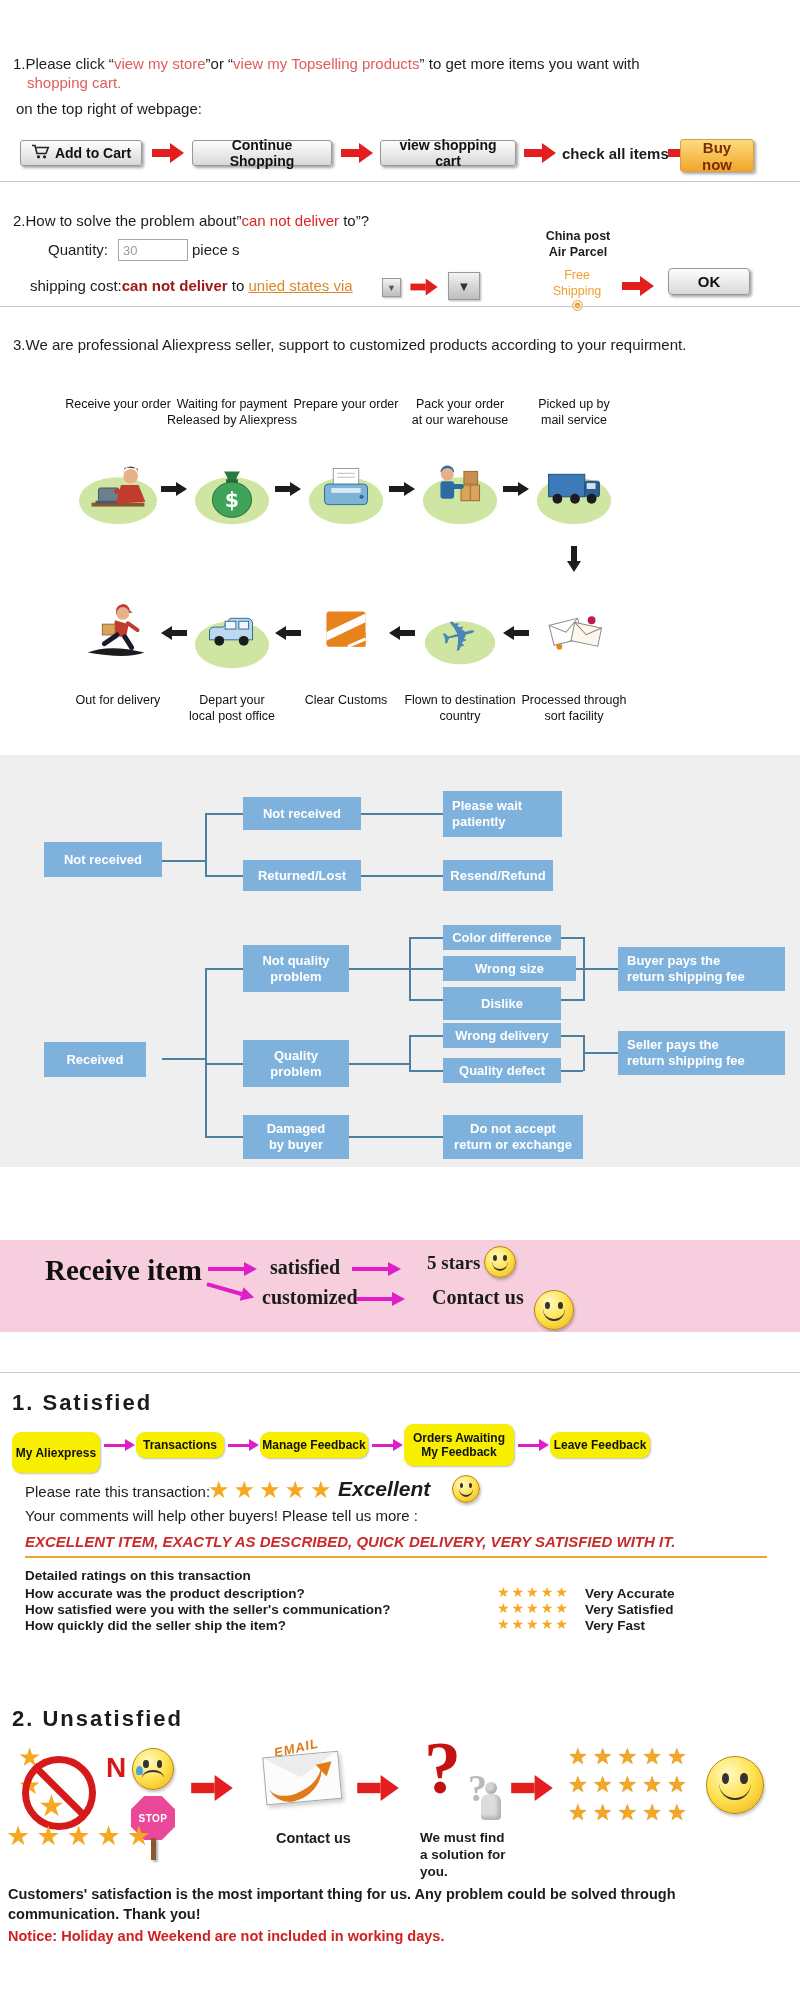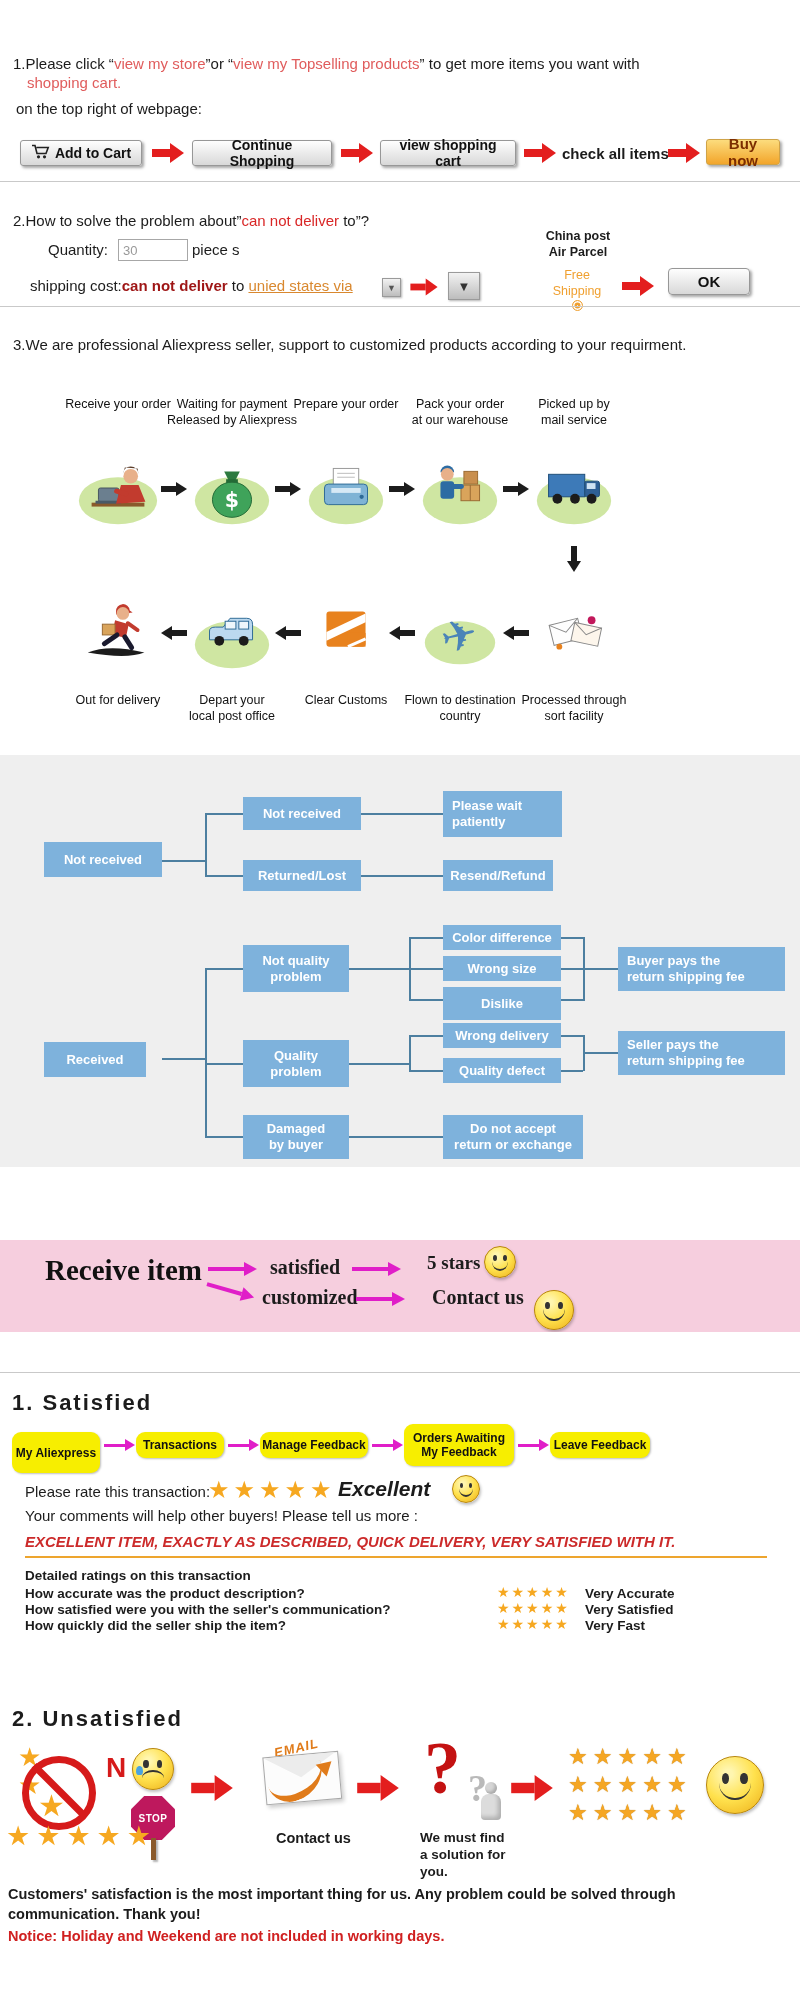--- a/index.html
+++ b/index.html
@@ -58,21 +58,21 @@
   .smiley{position:absolute;border-radius:50%;
           background:radial-gradient(circle at 38% 30%,#fff6b0 8%,#ffe14d 50%,#eeb31d 95%);
           border:1.5px solid #b8860b;box-shadow:1px 2px 3px rgba(0,0,0,.25)}
   .smiley .eyes{position:absolute;left:26%;top:28%;width:13%;height:20%;background:#333;border-radius:50%}
   .smiley .eyes::after{content:"";position:absolute;left:260%;top:0;width:100%;height:100%;background:#333;border-radius:50%}
   .smiley .mouth{position:absolute;left:22%;top:16%;width:56%;height:58%;border:solid #333;border-width:0 0 2.5px 0;border-radius:50%}
   .smiley.sad .mouth{top:52%;height:36%;border-width:2.5px 0 0 0}
   .smiley .tear{position:absolute;left:8%;top:42%;width:16%;height:24%;background:#4aa3e0;border-radius:50% 50% 50% 50%/60% 60% 40% 40%}
   .nosign{position:absolute;width:60px;height:60px;border:7px solid #d61a1a;border-radius:50%;background:transparent}
   .nosign::after{content:"";position:absolute;left:-5px;top:23px;width:68px;height:7px;background:#d61a1a;transform:rotate(45deg)}
-  .stopsign{position:absolute;width:44px;height:44px;background:#be185d;display:flex;align-items:center;justify-content:center;
+  .stopsign{position:absolute;width:44px;height:44px;background:#ec4899;display:flex;align-items:center;justify-content:center;
             color:#fff;font-weight:bold;font-size:10px;letter-spacing:.5px;
             clip-path:polygon(30% 0,70% 0,100% 30%,100% 70%,70% 100%,30% 100%,0 70%,0 30%)}
   .stoppole{position:absolute;width:5px;height:22px;background:#8a5a2b;box-shadow:2px 2px 2px rgba(0,0,0,.3)}
   .gridstar{position:absolute;color:#f5a623;font-size:22px;letter-spacing:5px;text-shadow:0 0 1px #b06e00}
   .qmark{position:absolute;font-family:"Liberation Serif",serif;font-weight:bold;color:#c41212}
   .qmark.gray{color:#b9b9b9}
   
   .emailwrap{position:absolute;width:86px;height:66px;transform:rotate(-5deg)}
   .env{position:absolute;left:4px;top:12px;width:74px;height:46px;background:#fcfcfc;border:1px solid #a8a8a8;box-shadow:2px 3px 4px rgba(0,0,0,.2)}
   .env::before{content:"";position:absolute;left:0;top:0;width:0;height:0;border-left:36px solid transparent;border-right:36px solid transparent;border-top:22px solid #ececec}
@@ -118,21 +118,21 @@
   </button>
   <span class="rarr" style="left:524px;top:143px">
       <i class="bar"></i>
       <i class="head"></i>
     </span>
   <span class="abs b" style="left:562px;top:145px;font-size:15px">check all items</span>
   <span class="rarr" style="left:668px;top:143px">
       <i class="bar"></i>
       <i class="head"></i>
     </span>
-  <button class="gbtn buybtn" style="left:706px;top:139px;width:74px;height:26px">
+  <button class="gbtn buybtn" style="left:680px;top:139px;width:74px;height:33px">
     <span>Buy now</span>
   </button>
 
   <div class="divider" style="top:181px"></div>
 
   <div class="abs" style="left:13px;top:212px">
     <span>2.How to solve the problem about”</span><span class="red">can not deliver</span><span> to”?</span>
   </div>
   <span class="abs" style="left:48px;top:241px">Quantity:</span>
   <input class="qty" style="left: 118px; top: 239px;" value="30">
@@ -362,21 +362,21 @@
 
     <div class="fbox" style="left:44px;top:87px;width:118px;height:35px">Not received</div>
     <div class="fbox" style="left:243px;top:42px;width:118px;height:33px">Not received</div>
     <div class="fbox tl" style="left:443px;top:36px;width:110px;height:46px">Please wait
 patiently</div>
     <div class="fbox" style="left:243px;top:105px;width:118px;height:31px">Returned/Lost</div>
     <div class="fbox" style="left:443px;top:105px;width:110px;height:31px">Resend/Refund</div>
     <div class="fbox" style="left:243px;top:190px;width:106px;height:47px">Not quality
 problem</div>
     <div class="fbox" style="left:443px;top:170px;width:118px;height:25px">Color difference</div>
-    <div class="fbox" style="left:443px;top:201px;width:118px;height:25px">Wrong size</div>
+    <div class="fbox" style="left:443px;top:201px;width:133px;height:25px">Wrong size</div>
     <div class="fbox" style="left:443px;top:232px;width:118px;height:33px">Dislike</div>
     <div class="fbox tl" style="left:618px;top:192px;width:158px;height:44px">Buyer pays the
 return shipping fee</div>
     <div class="fbox" style="left:44px;top:287px;width:102px;height:35px">Received</div>
     <div class="fbox" style="left:243px;top:285px;width:106px;height:47px">Quality
 problem</div>
     <div class="fbox" style="left:443px;top:268px;width:118px;height:25px">Wrong delivery</div>
     <div class="fbox" style="left:443px;top:303px;width:118px;height:25px">Quality defect</div>
     <div class="fbox tl" style="left:618px;top:276px;width:158px;height:44px" able="false">Seller pays the
 return shipping fee</div>

